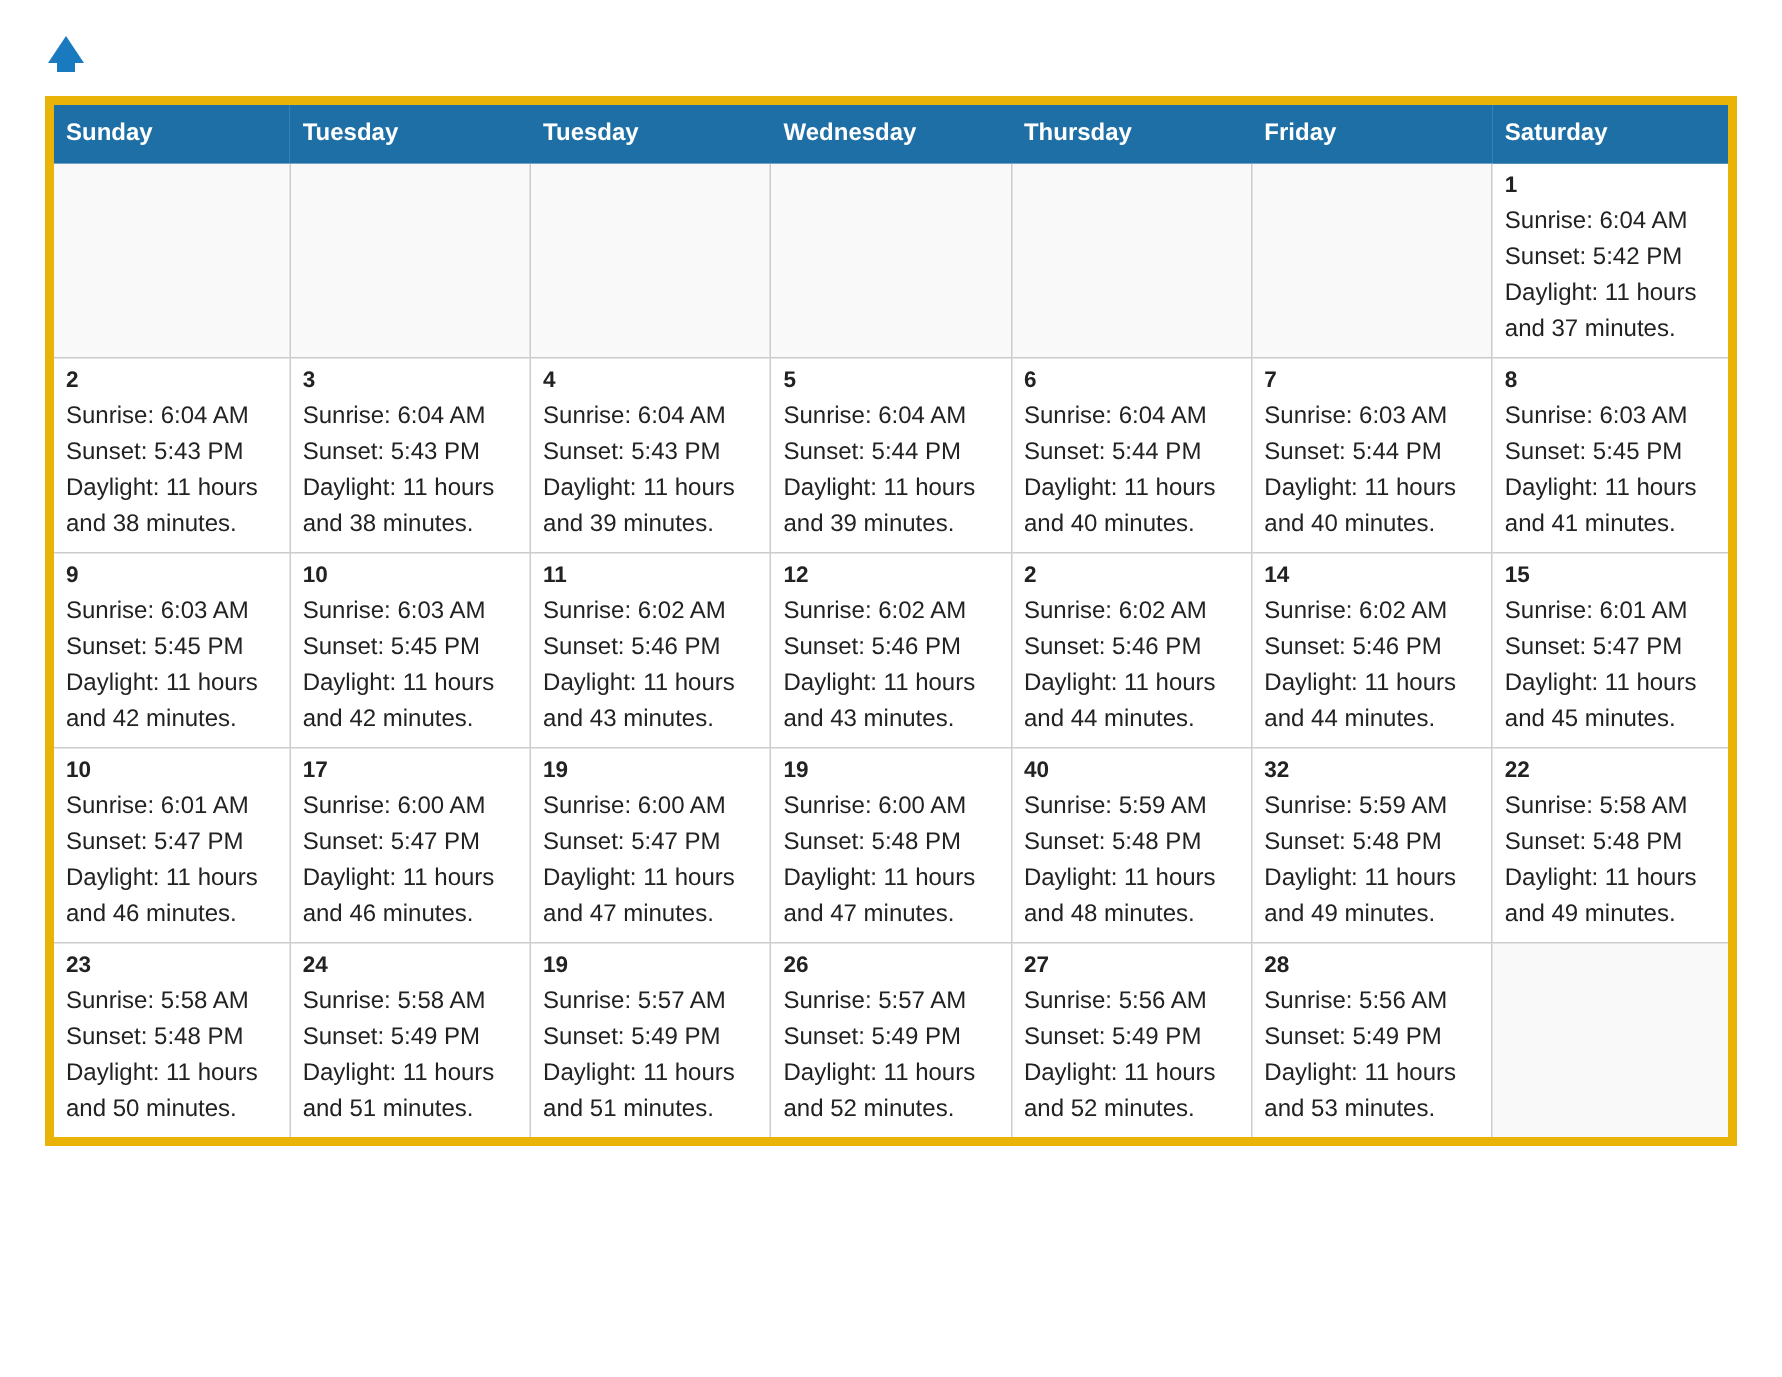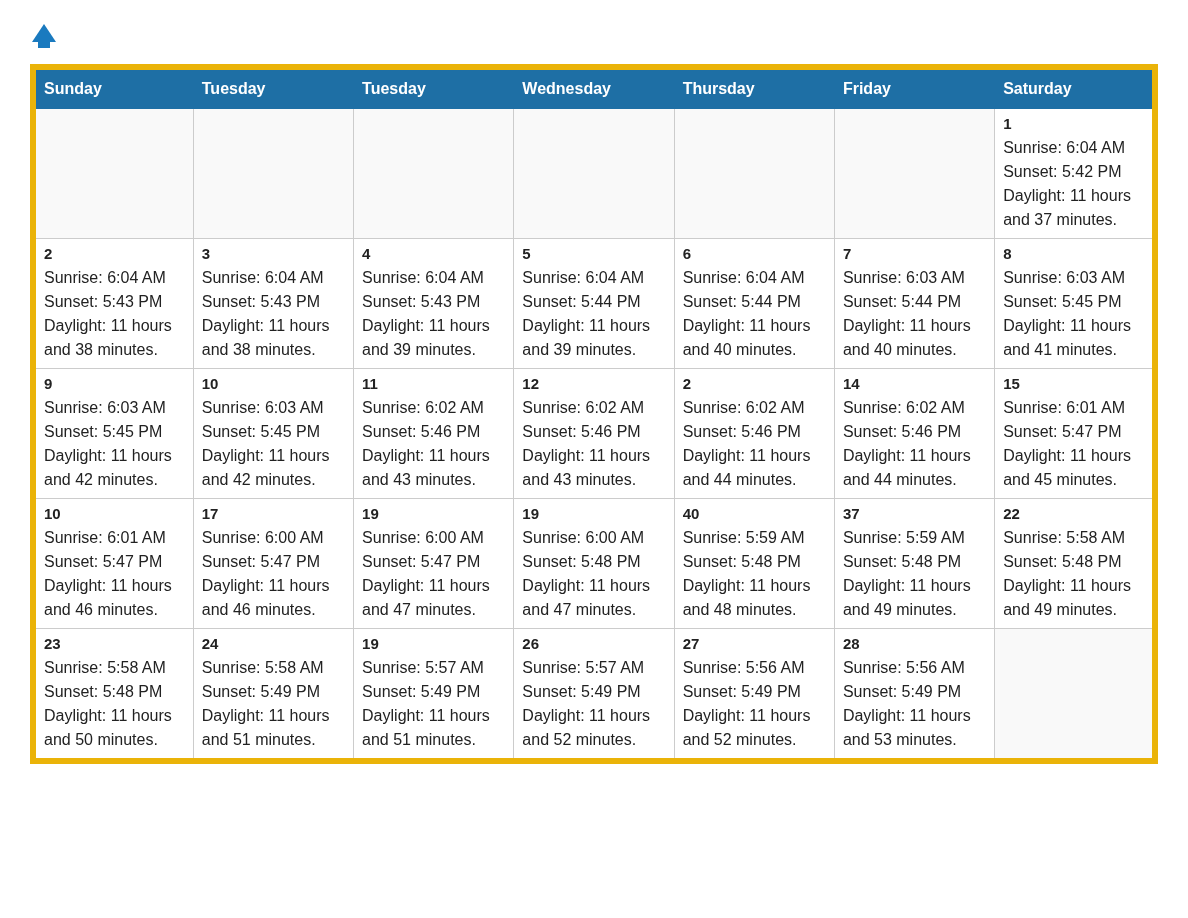--- a/index.html
+++ b/index.html
@@ -261,21 +261,21 @@
 Sunset: 5:48 PM
 Daylight: 11 hours and 47 minutes.</div>
         </td>
         <td>
           <span class="day-number">40</span>
           <div class="day-info" style="white-space: pre-line;">Sunrise: 5:59 AM
 Sunset: 5:48 PM
 Daylight: 11 hours and 48 minutes.</div>
         </td>
         <td>
-          <span class="day-number">37</span>
+          <span class="day-number">32</span>
           <div class="day-info" style="white-space: pre-line;">Sunrise: 5:59 AM
 Sunset: 5:48 PM
 Daylight: 11 hours and 49 minutes.</div>
         </td>
         <td>
           <span class="day-number">22</span>
           <div class="day-info" style="white-space: pre-line;">Sunrise: 5:58 AM
 Sunset: 5:48 PM
 Daylight: 11 hours and 49 minutes.</div>
         </td>

